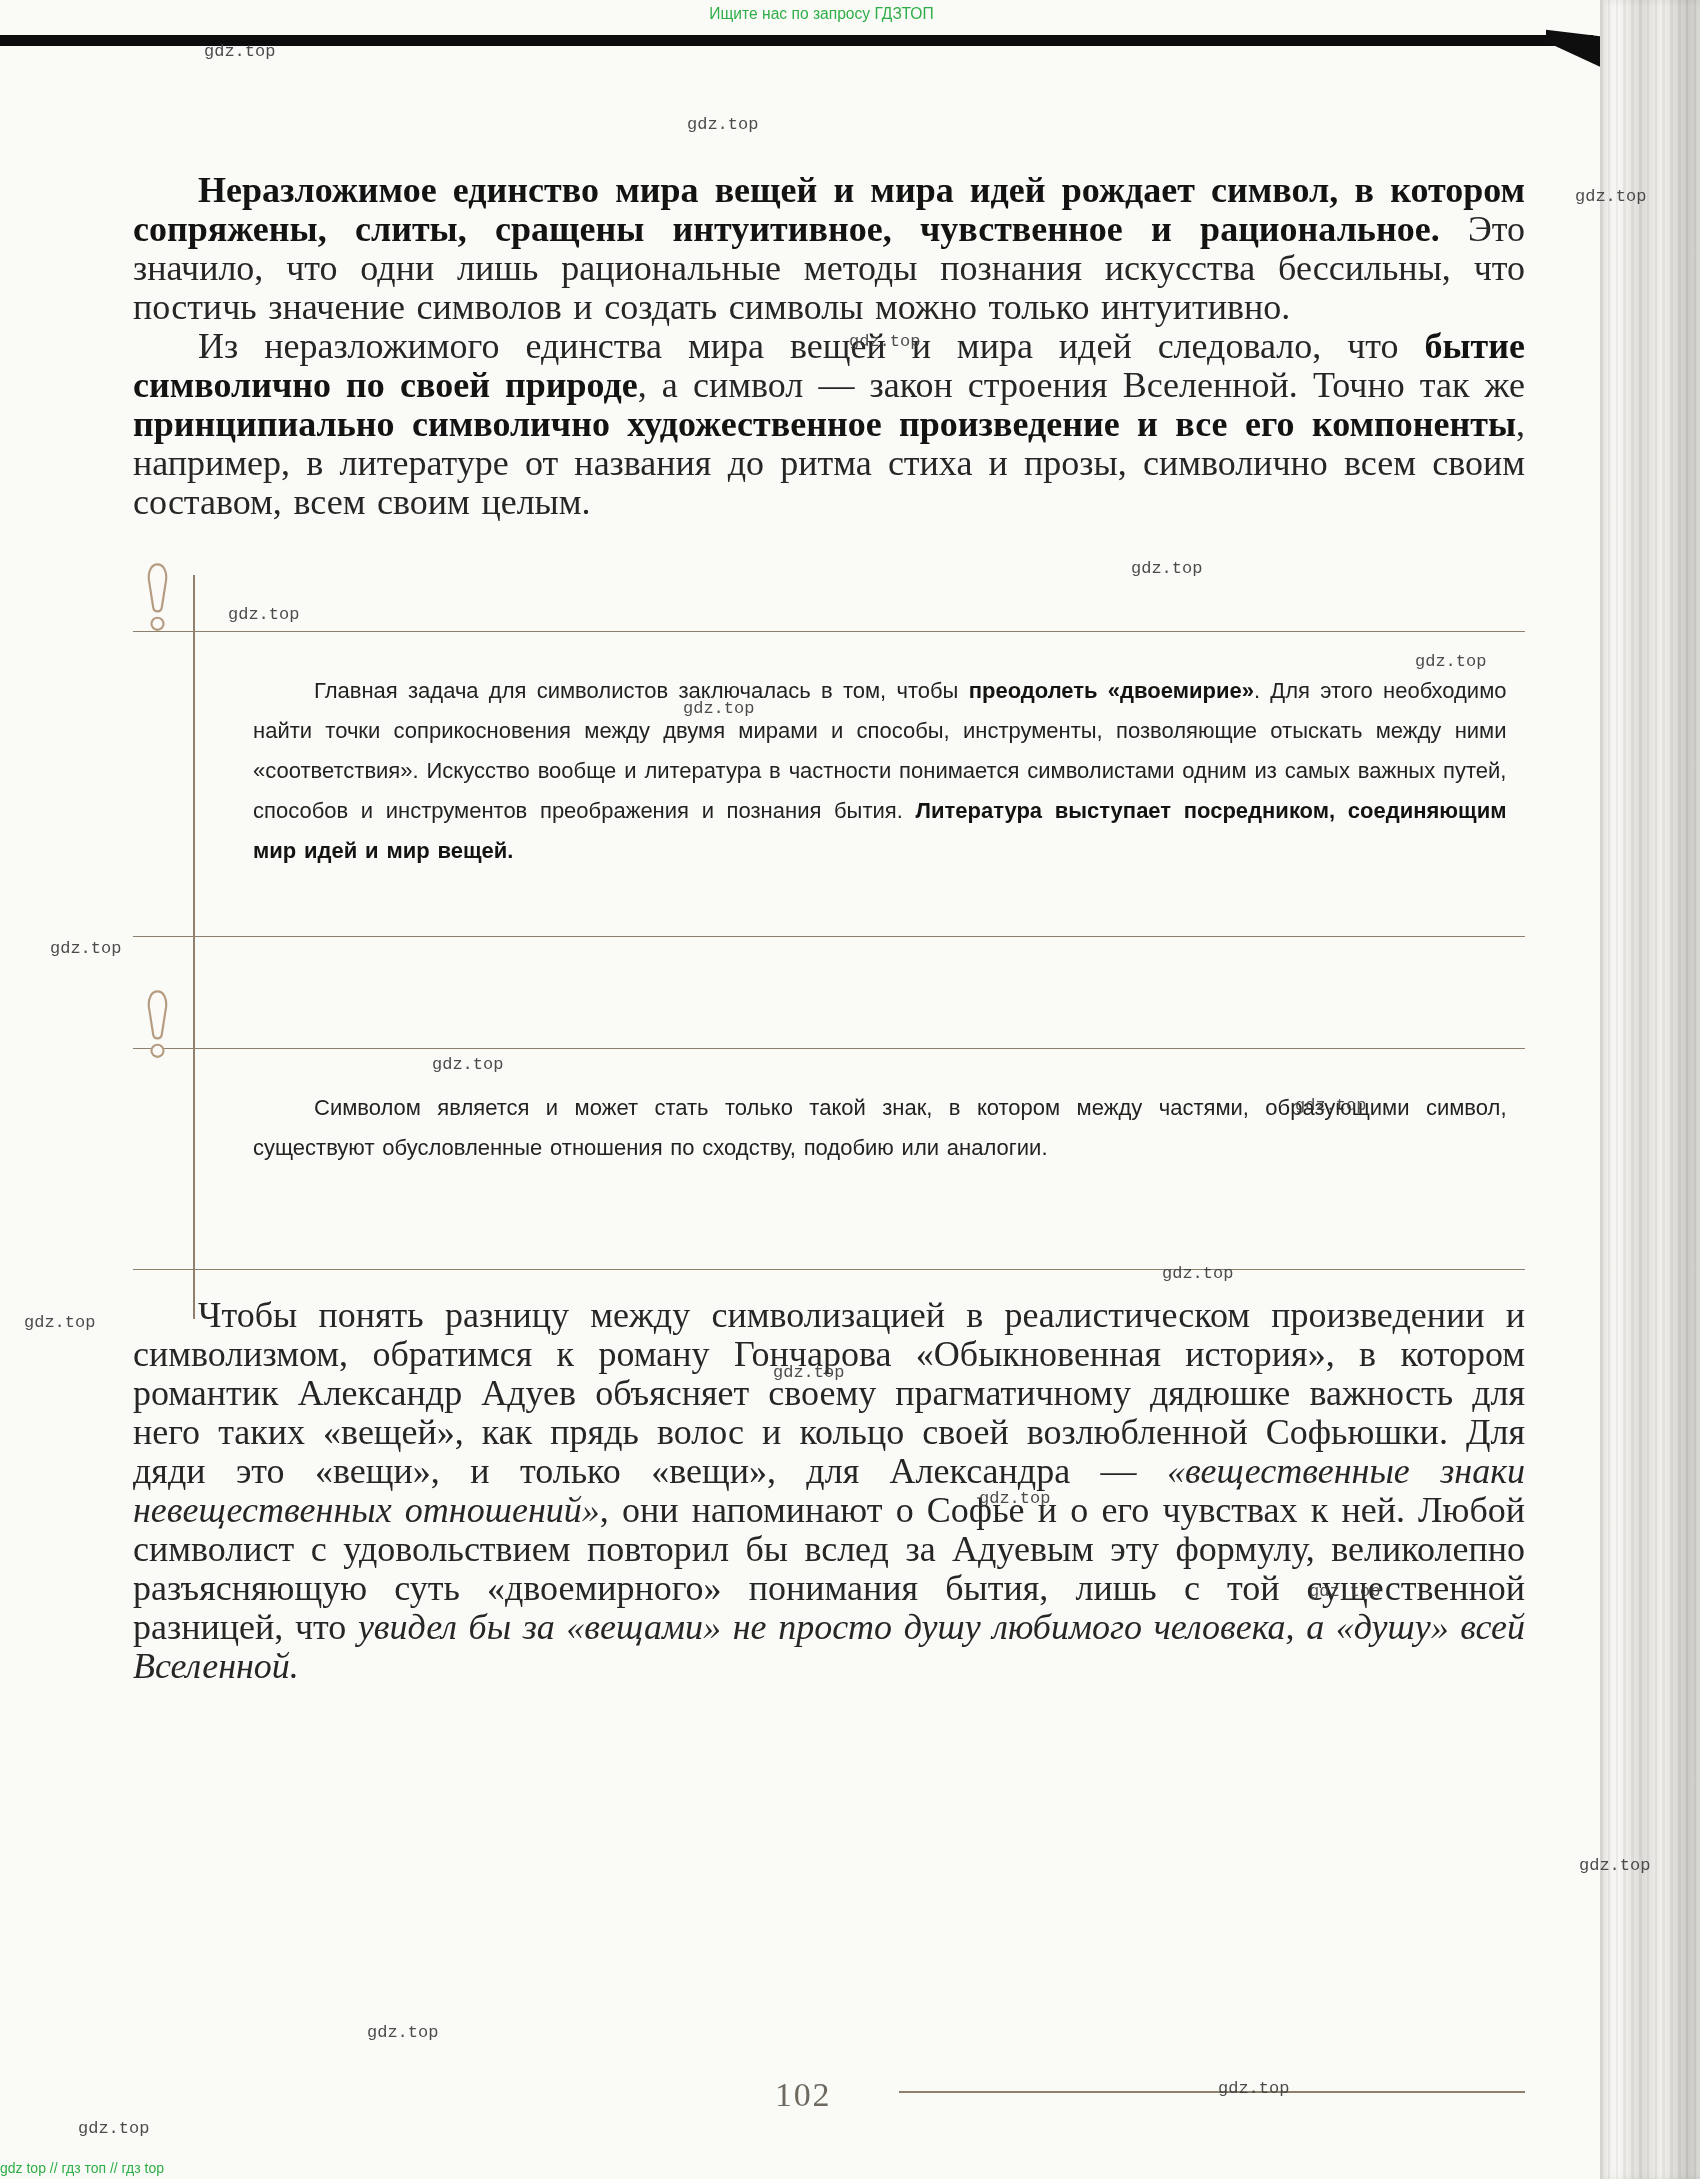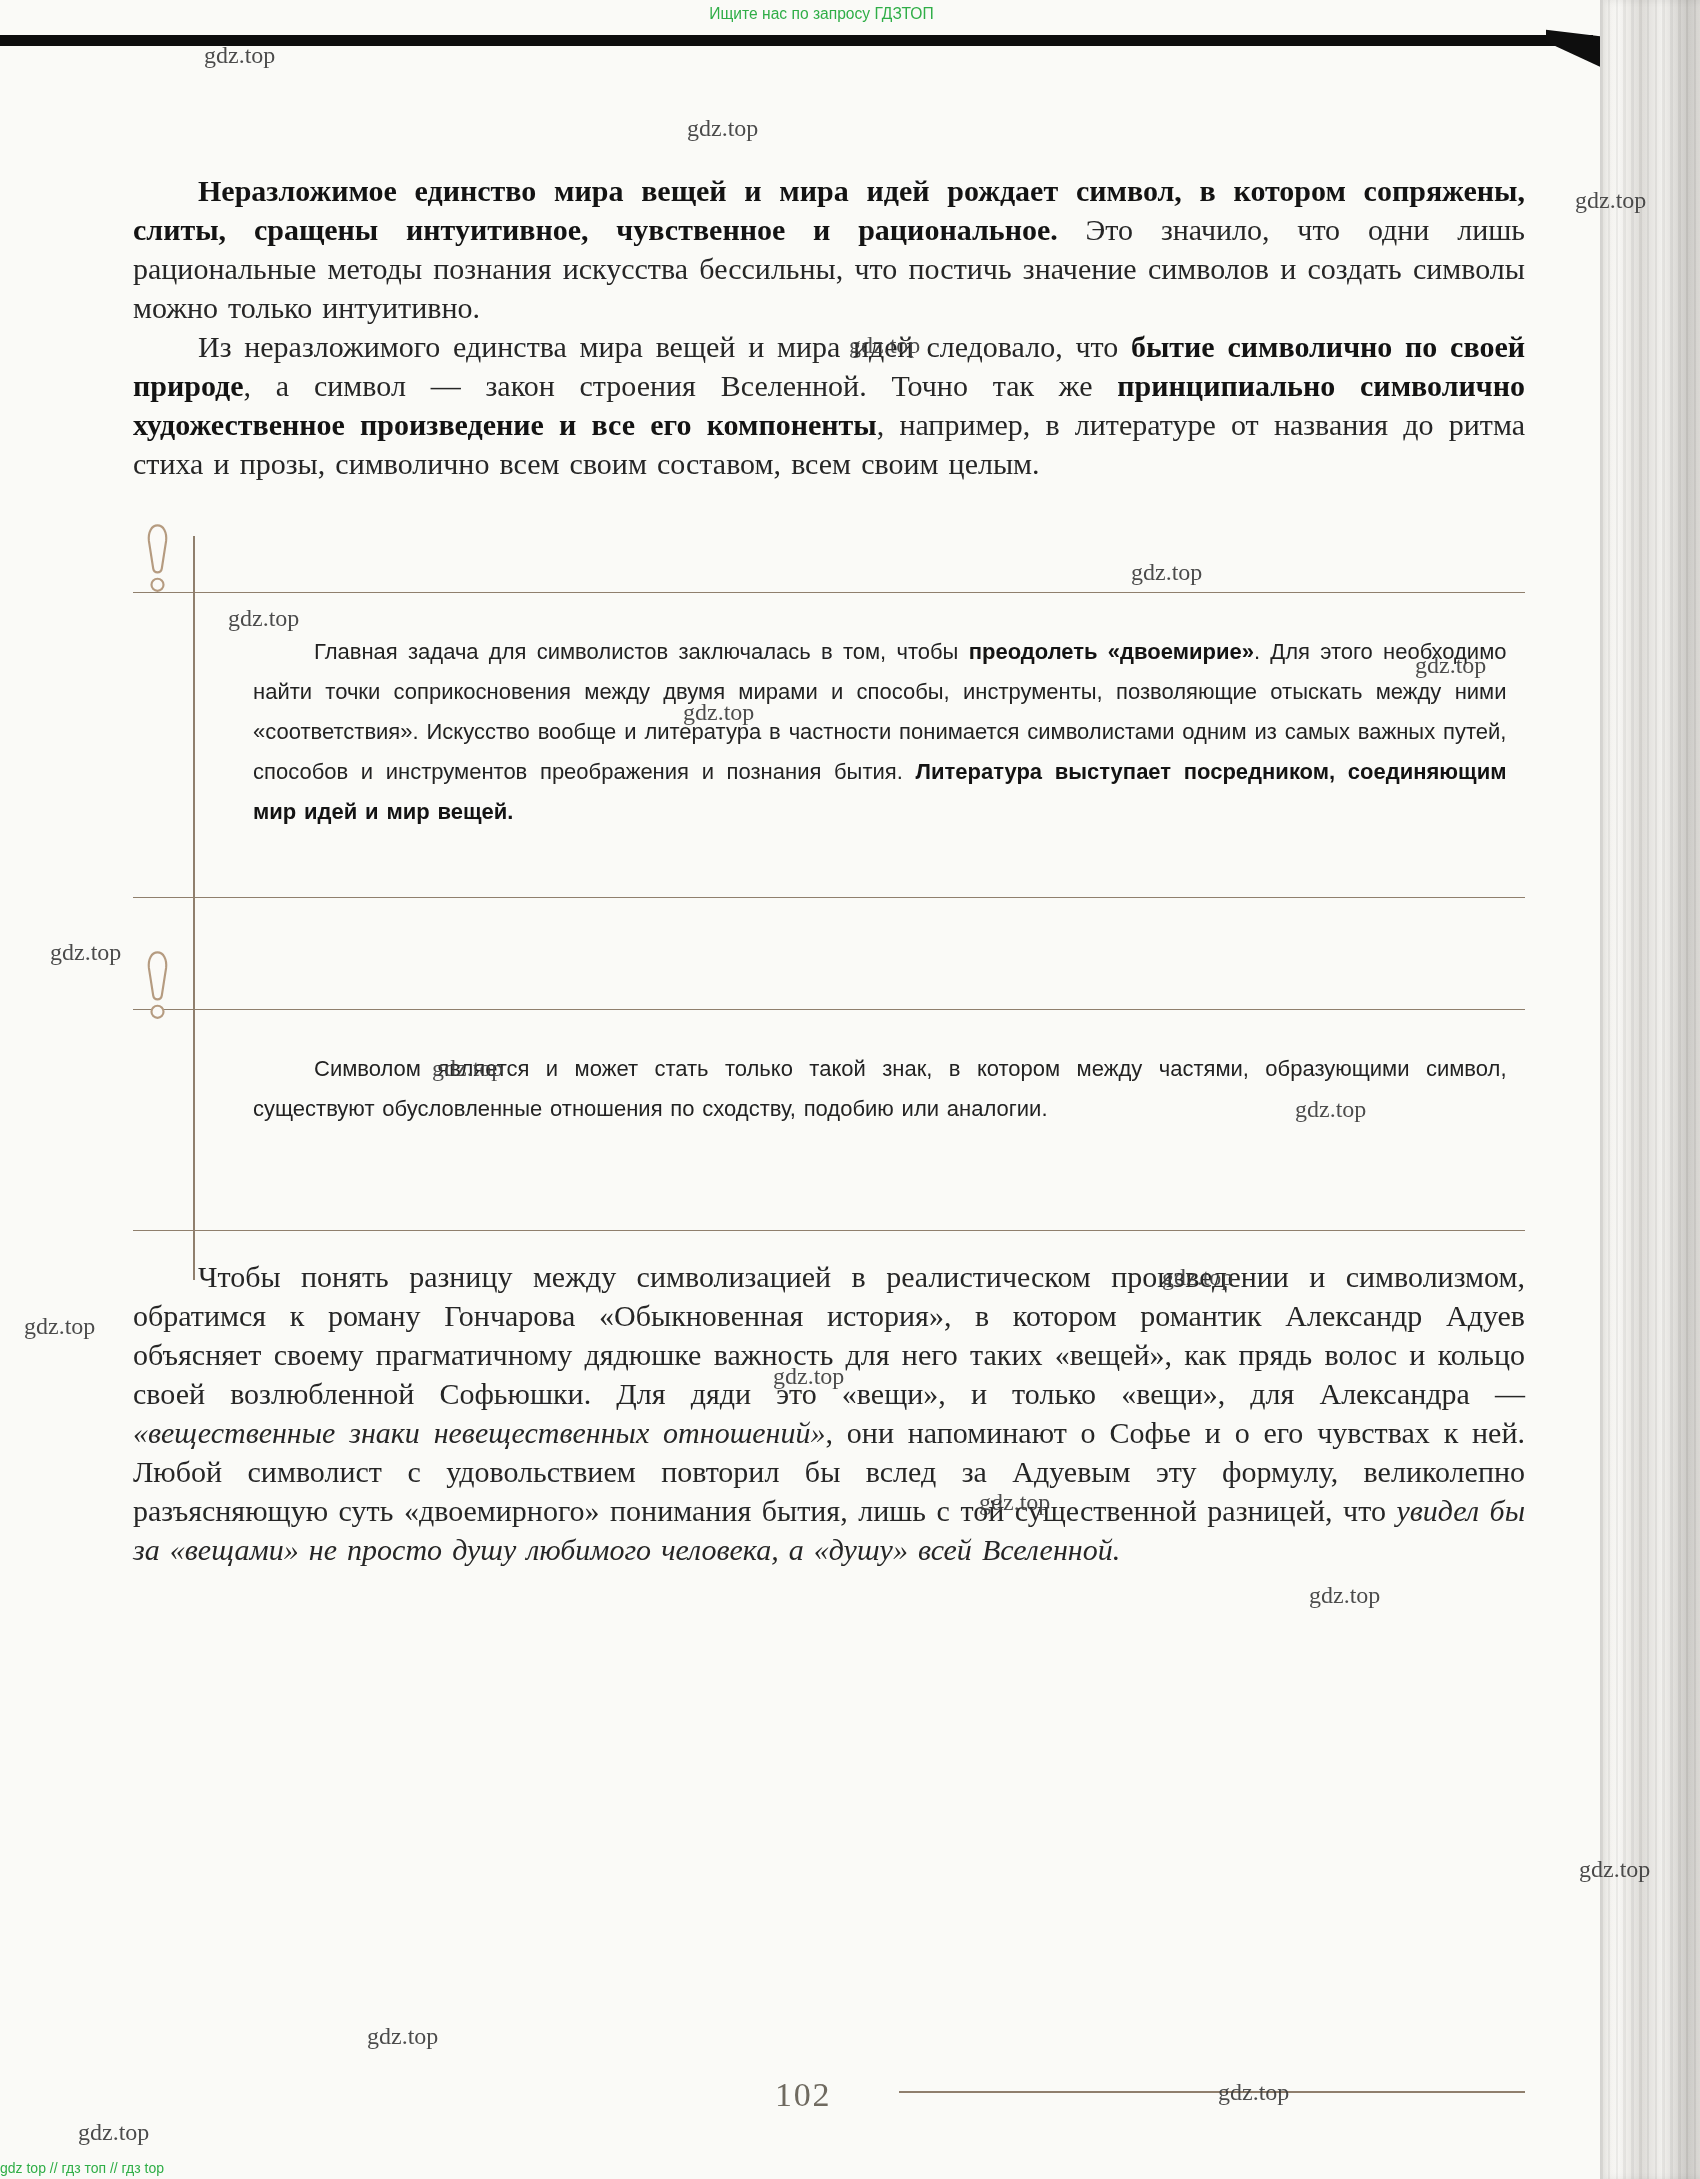--- a/index.html
+++ b/index.html
@@ -22,21 +22,21 @@
     position:absolute; top:5.2px; left:0; width:1643px; text-align:center;
     font-family:"Liberation Sans", sans-serif; font-size:15.6px; color:#2fae47;
   }
   .bottom-banner {
     position:absolute; bottom:4.3px; left:0; width:1643px; text-align:left;
     font-family:"Liberation Sans", sans-serif; font-size:14px; color:#2fae47;
   }
   
   .content { position:absolute; left:133px; top:171px; width:1392px; }
   .body {
-    margin:0; font-size:30px; line-height:39px; text-align:justify; text-indent:65px;
+    margin:0; font-size:36px; line-height:39px; text-align:justify; text-indent:65px;
     word-spacing:2.6px; hyphens:auto; -webkit-hyphens:auto;
   }
   .b { font-weight:bold; color:#131313; }
   .i { font-style:italic; }
   
   .callout {
     position:relative;
     border-top:1.7px solid #8f7f6d; border-bottom:1.7px solid #8f7f6d;
     padding:24px 3.5px 50px 105px;
   }
@@ -55,22 +55,22 @@
   .callout.second .ornament { top:-61px; }
   
   .footer { position:absolute; top:2074px; left:133px; width:1392px; height:40px; }
   .page-number {
     position:absolute; left:642px; top:1.7px;
     font-size:34px; letter-spacing:1.7px; color:#6f6a60;
   }
   .footer-rule { position:absolute; left:766px; top:17.3px; width:626px; height:1.7px; background:#8f7f6d; }
   
   .wm {
-    position:absolute; font-family:Liberation Serif, serif;
-    font-size:24px; color:#3d3d3d; opacity:0.92; white-space:nowrap;
+    position:absolute; font-family:Liberation Mono, monospace;
+    font-size:17px; color:#3d3d3d; opacity:0.92; white-space:nowrap;
   }
 </style>
 </head>
 <body>
 
 <div class="page">
 
   <div class="scan-top-edge"></div>
   <svg class="corner-wedge" viewBox="0 0 170 62">
     <polygon points="0,4 166,24 78,54 0,18" fill="#0e0e0e"></polygon>

